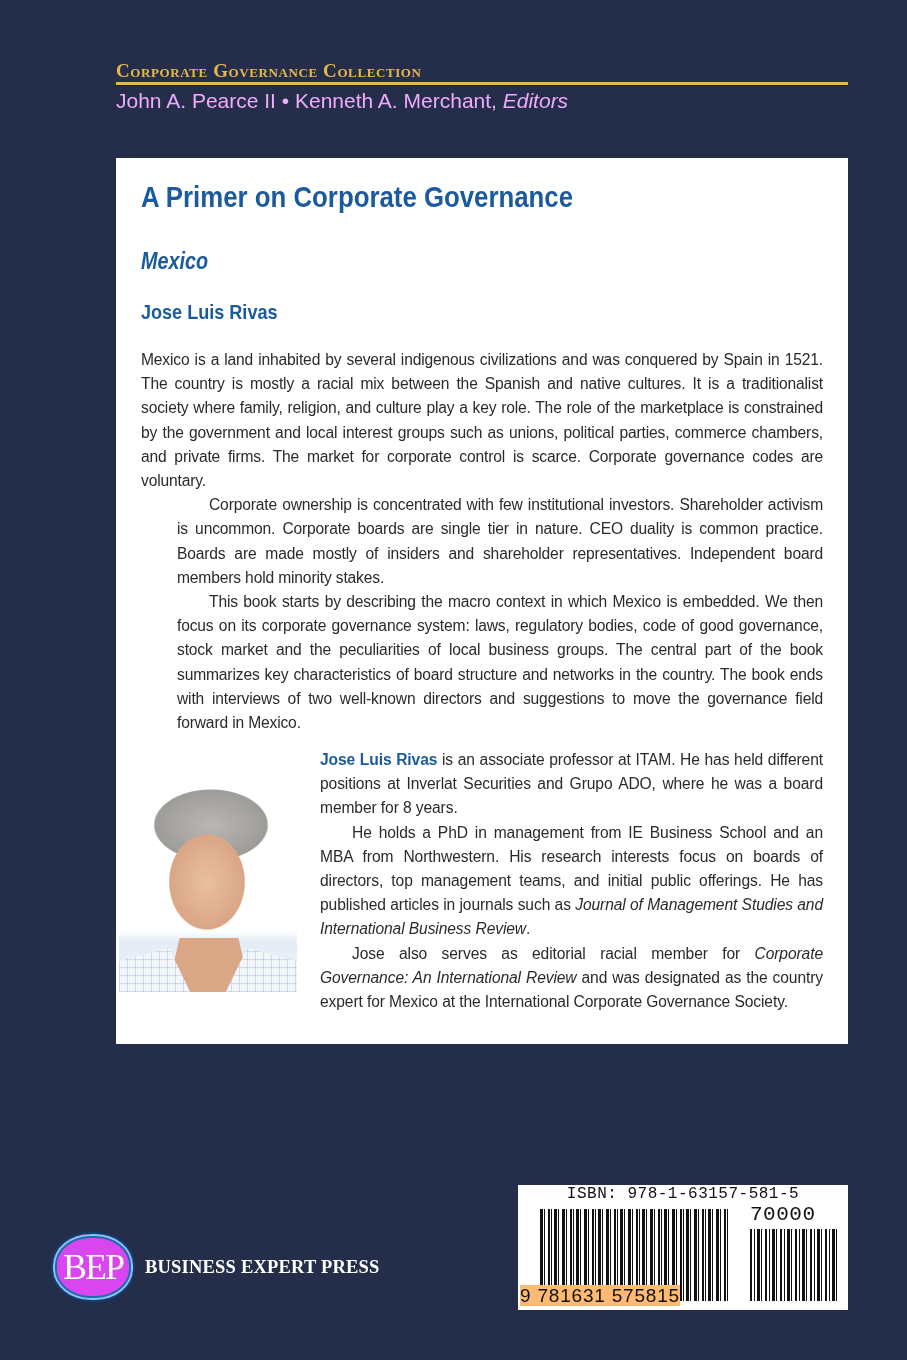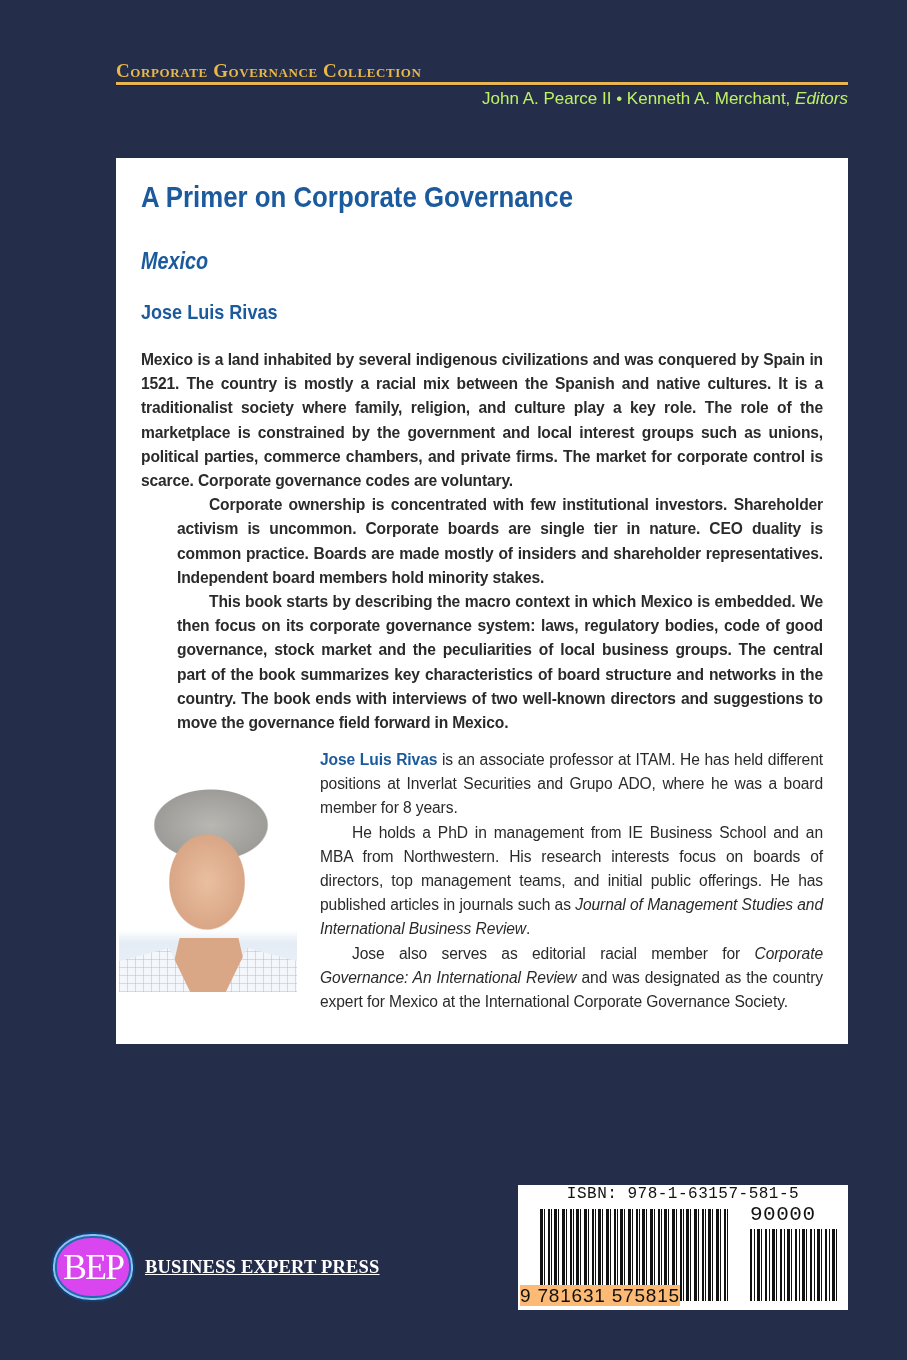--- a/index.html
+++ b/index.html
@@ -19,23 +19,23 @@
     font-size: 19px;
     letter-spacing: 0.6px;
   }
   .gold-rule {
     position: absolute; left: 116px; width: 732px; top: 82px; height: 3px;
     background: #e7b650;
     box-shadow: 0 1px 0 #1a1f30;
   }
   .editors {
     position: absolute; left: 116px; width: 732px; top: 89px;
-    text-align: right;
-    color: #bef264;
-    font-size: 17px;
+    text-align: left;
+    color: #f0abfc;
+    font-size: 21px;
   }
   .editors i { font-style: italic; }
   .panel {
     position: absolute; left: 116px; top: 158px;
     width: 732px; height: 886px;
     background: #ffffff;
   }
   .book-title {
     position: absolute; left: 25px; top: 22px;
     color: #1b5a9c;
@@ -57,21 +57,21 @@
     font-size: 21px;
     transform: scaleX(0.86); transform-origin: left;
   }
   .body-text {
     position: absolute; left: 25px; top: 190px; width: 682px;
     color: #2a2a2a;
     font-size: 15.6px; line-height: 24.2px;
     text-align: justify;
     letter-spacing: -0.15px;
   }
-  .body-text p { margin: 0; font-weight: bold; }
+  .body-text p { margin: 0; }
   .body-text p.indent { text-indent: 32px; margin-left: 36px; }
   .photo {
     position: absolute; left: 3px; top: 612px;
     width: 178px; height: 222px;
     background:
       radial-gradient(ellipse 62px 78px at 88px 112px, #e9bfa0 0%, #d9a686 60%, rgba(217,166,134,0) 62%),
       radial-gradient(ellipse 80px 50px at 92px 55px, #b9b7b2 0%, #9e9c98 70%, rgba(158,156,152,0) 72%),
       linear-gradient(to bottom, #ffffff 0%, #ffffff 72%, #e4ecf5 78%, #eef3f8 100%);
   }
   .photo .neck {
@@ -113,21 +113,20 @@
     font-family: "Liberation Serif", serif;
     font-size: 36px; letter-spacing: -2px;
   }
   .publisher-name {
     margin-left: 10px;
     color: #ffffff;
     font-family: "Liberation Serif", serif;
     font-weight: bold;
     font-size: 18.5px;
     letter-spacing: 0.2px;
-    text-decoration: underline;
   }
   .barcode-box {
     position: absolute; left: 518px; top: 1185px;
     width: 330px; height: 125px;
     background: #ffffff;
   }
   .isbn-label {
     position: absolute; left: 0; width: 330px; top: 0px;
     text-align: center;
     font-family: "Liberation Mono", monospace;
@@ -201,16 +200,16 @@
 </div>
 
 <div class="publisher">
   <div class="bep-logo">BEP</div>
   <div class="publisher-name" style="text-transform:uppercase;">Business Expert Press</div>
 </div>
 
 <div class="barcode-box">
   <div class="isbn-label">ISBN: 978-1-63157-581-5</div>
   <div class="bars-main"></div>
-  <div class="price-code">90000</div>
+  <div class="price-code">70000</div>
   <div class="bars-addon"></div>
   <div class="ean-digits"><span>9 781631 575815</span></div>
 </div>
 
 </body></html>

